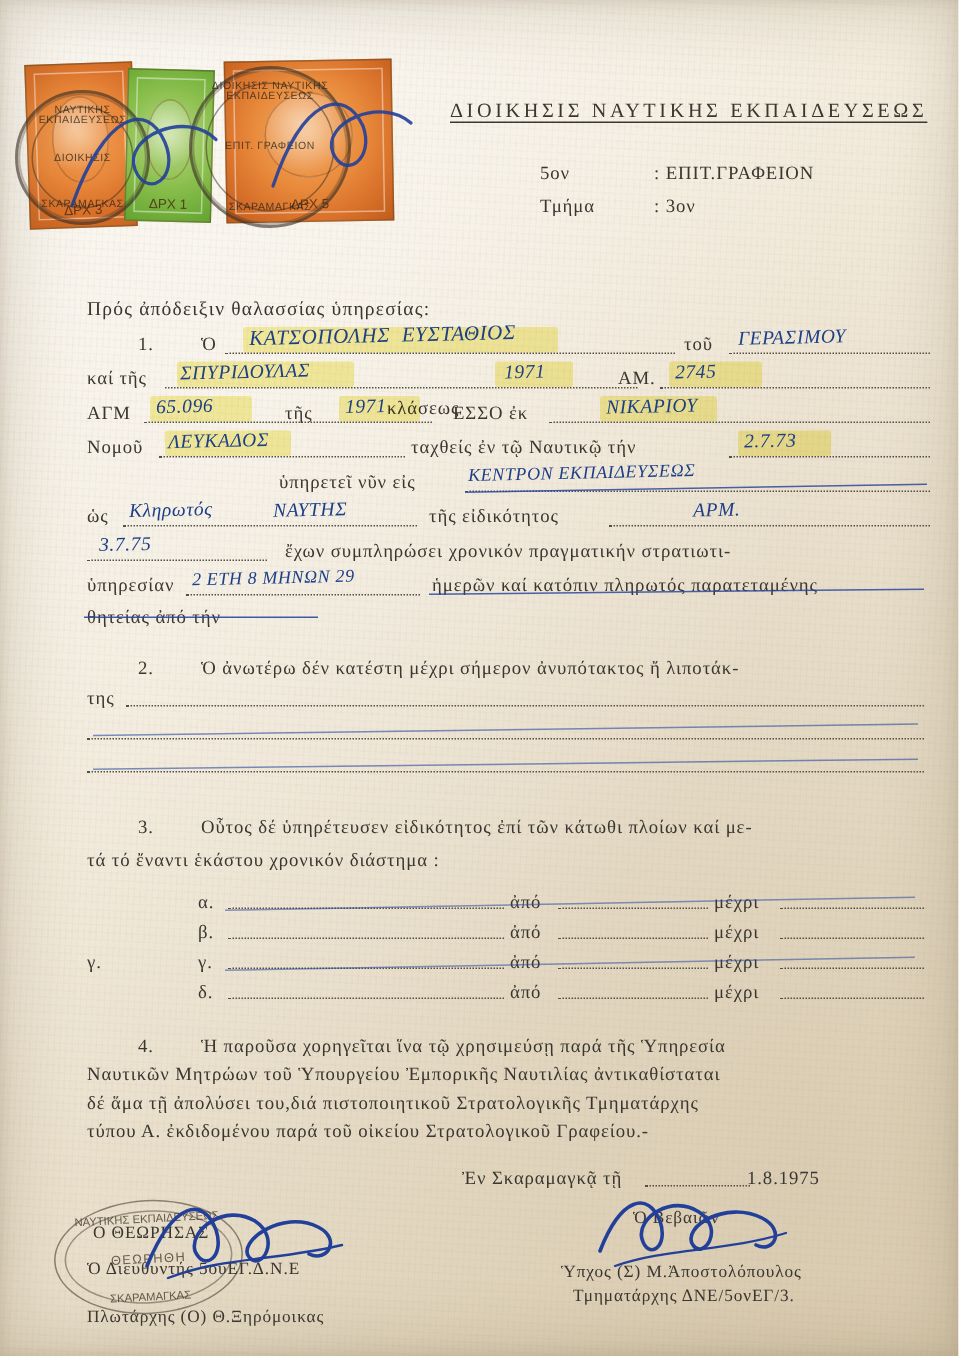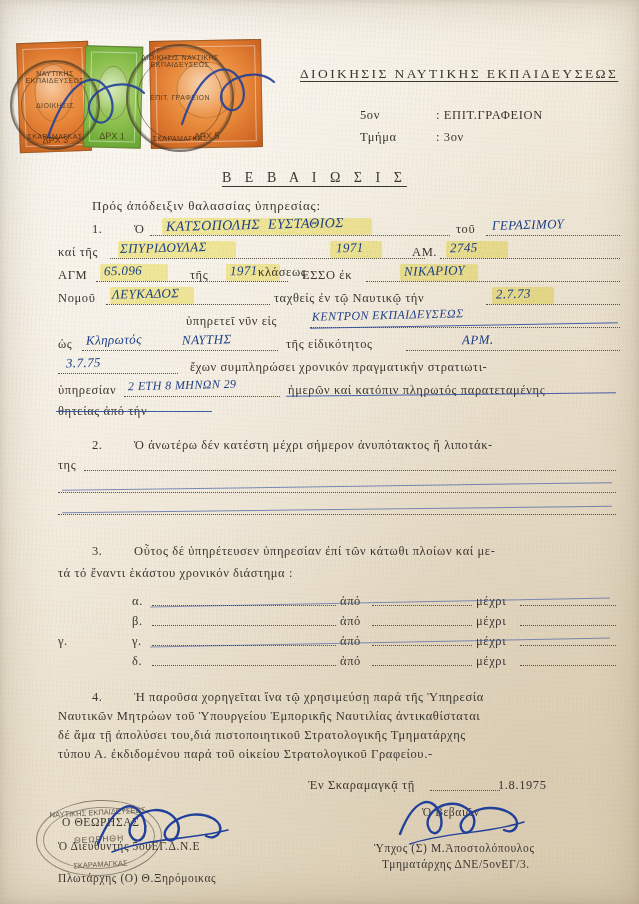--- a/index.html
+++ b/index.html
@@ -96,21 +96,21 @@
   #hdr-r2-k { top: 130px; left: 360px; }
   #hdr-r2-v { top: 130px; left: 436px; }
 
   #doc-title {
     top: 170px; left: 222px;
     font-size: 14px;
     letter-spacing: 5px;
     text-decoration: underline;
     text-underline-offset: 4px;
   }
-  #subtitle { top: 198px; left: 58px; font-size: 13px; letter-spacing: 0.8px; margin-left: 34px; }
+  #subtitle { top: 198px; left: 58px; font-size: 13px; letter-spacing: 0.8px; }
 
   
   .stamp {
     position: absolute;
     border: 1px solid rgba(90,70,40,0.45);
   }
   #stamp-orange-1 {
     left: 18px; top: 42px; width: 70px; height: 108px;
     background:
       radial-gradient(circle at 50% 45%, #f0a35c 0%, #e8873a 45%, #d9722b 70%, #c9631f 100%);
@@ -236,21 +236,20 @@
     <div class="c-mid">ΕΠΙΤ. ΓΡΑΦΕΙΟΝ</div>
     <div class="c-bot">ΣΚΑΡΑΜΑΓΚΑΣ</div>
   </div>
 
   <div class="typed" id="hdr-title">ΔΙΟΙΚΗΣΙΣ ΝΑΥΤΙΚΗΣ ΕΚΠΑΙΔΕΥΣΕΩΣ</div>
   <div class="typed" id="hdr-r1-k">5ον</div>
   <div class="typed" id="hdr-r1-v">: ΕΠΙΤ.ΓΡΑΦΕΙΟΝ</div>
   <div class="typed" id="hdr-r2-k">Τμήμα</div>
   <div class="typed" id="hdr-r2-v">: 3ον</div>
 
-  <div class="typed" id="doc-title">Β Ε Β Α Ι Ω Σ Ι Σ</div>
   <div class="typed" id="subtitle">Πρός ἀπόδειξιν θαλασσίας ὑπηρεσίας:</div>
 
   <div class="typed num" style="top:222px; left:92px;">1.</div>
   <div class="typed" style="top:222px; left:134px;">Ὁ</div>
   <div class="dots" style="top:235px; left:150px; width:300px;"></div>
   <div class="hl" style="top:218px; left:162px; width:210px; height:17px;"></div>
   <div class="hand" style="top:217px; left:166px; font-size:14px;">ΚΑΤΣΟΠΟΛΗΣ  ΕΥΣΤΑΘΙΟΣ</div>
   <div class="typed" style="top:222px; left:456px;">τοῦ</div>
   <div class="dots" style="top:235px; left:486px; width:134px;"></div>
   <div class="hand" style="top:217px; left:492px;">ΓΕΡΑΣΙΜΟΥ</div>
@@ -317,21 +316,21 @@
   <div class="typed num" style="top:438px; left:92px;">2.</div>
   <div class="typed" style="top:438px; left:134px;">Ὁ ἀνωτέρω δέν κατέστη μέχρι σήμερον ἀνυπότακτος ἤ λιποτάκ-</div>
   <div class="typed" style="top:458px; left:58px;">της</div>
   <div class="dots" style="top:470px; left:84px; width:532px;"></div>
   <div class="dots" style="top:492px; left:58px; width:558px;"></div>
   <div class="dots" style="top:514px; left:58px; width:558px;"></div>
   <div class="underline-blue" style="top:486px; left:62px; width:550px; transform:rotate(-0.8deg); opacity:0.6;"></div>
   <div class="underline-blue" style="top:509px; left:62px; width:550px; transform:rotate(-0.7deg); opacity:0.6;"></div>
 
   <div class="typed num" style="top:544px; left:92px;">3.</div>
-  <div class="typed" style="top:544px; left:134px;">Οὗτος δέ ὑπηρέτευσεν ὑπηρεσίαν ἐπί τῶν κάτωθι πλοίων καί με-</div>
+  <div class="typed" style="top:544px; left:134px;">Οὗτος δέ ὑπηρέτευσεν εἰδικότητος ἐπί τῶν κάτωθι πλοίων καί με-</div>
   <div class="typed" style="top:566px; left:58px;">τά τό ἔναντι ἑκάστου χρονικόν διάστημα :</div>
 
   <div class="typed" style="top:594px; left:132px;">α.</div>
   <div class="dots" style="top:605px; left:152px; width:184px;"></div>
   <div class="typed" style="top:594px; left:340px;">ἀπό</div>
   <div class="dots" style="top:605px; left:372px; width:100px;"></div>
   <div class="typed" style="top:594px; left:476px;">μέχρι</div>
   <div class="dots" style="top:605px; left:520px; width:96px;"></div>
 
   <div class="typed" style="top:614px; left:132px;">β.</div>

